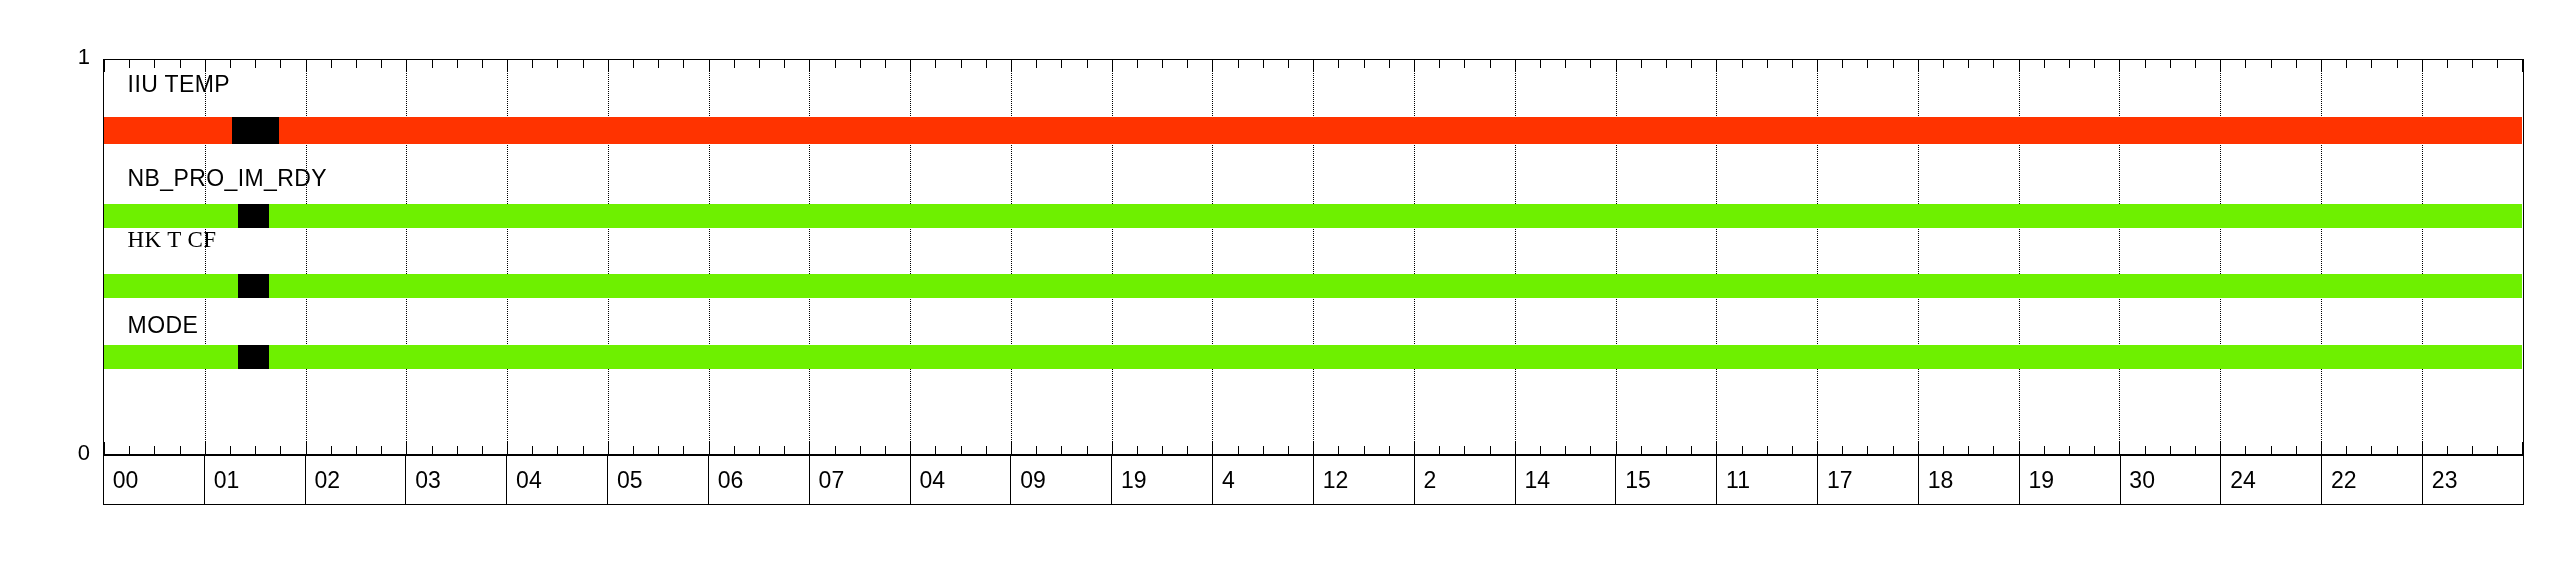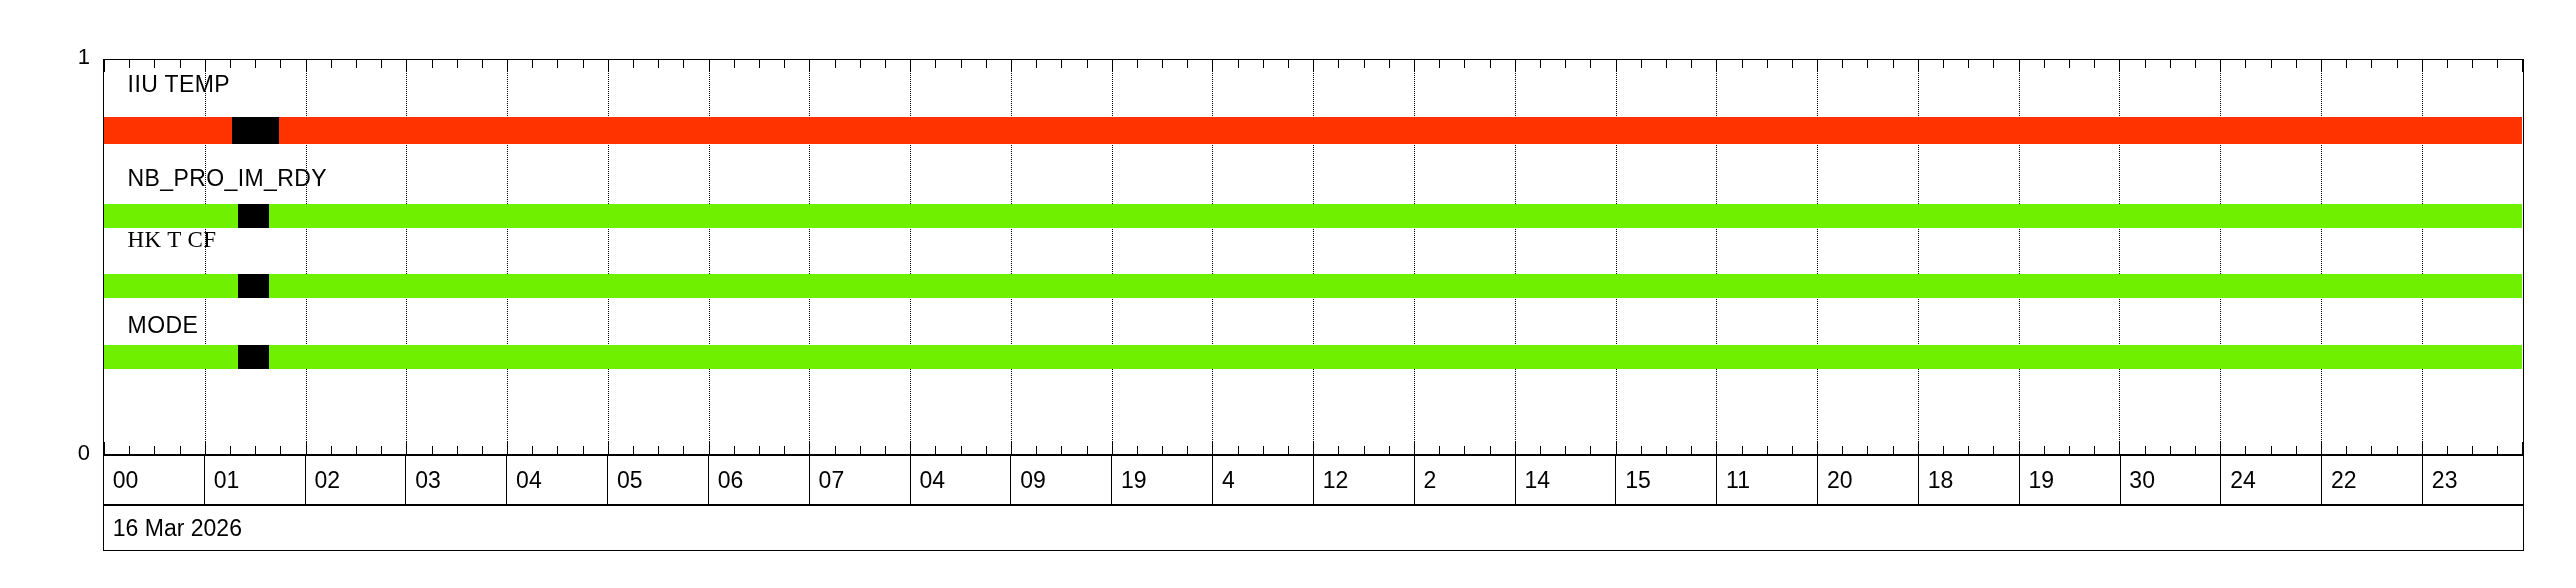--- a/index.html
+++ b/index.html
@@ -449,21 +449,21 @@
       <div class="hour-cell">
         <span>14</span>
       </div>
       <div class="hour-cell">
         <span>15</span>
       </div>
       <div class="hour-cell">
         <span>11</span>
       </div>
       <div class="hour-cell">
-        <span>20</span>
+        <span>17</span>
       </div>
       <div class="hour-cell">
         <span>18</span>
       </div>
       <div class="hour-cell">
         <span>19</span>
       </div>
       <div class="hour-cell">
         <span>30</span>
       </div>
@@ -471,18 +471,15 @@
         <span>24</span>
       </div>
       <div class="hour-cell">
         <span>22</span>
       </div>
       <div class="hour-cell">
         <span>23</span>
       </div>
     </div>
 
-  <div id="date-band">
-    <span>16 Mar 2026</span>
-  </div>
 
 </div>
 
 
 </body></html>

